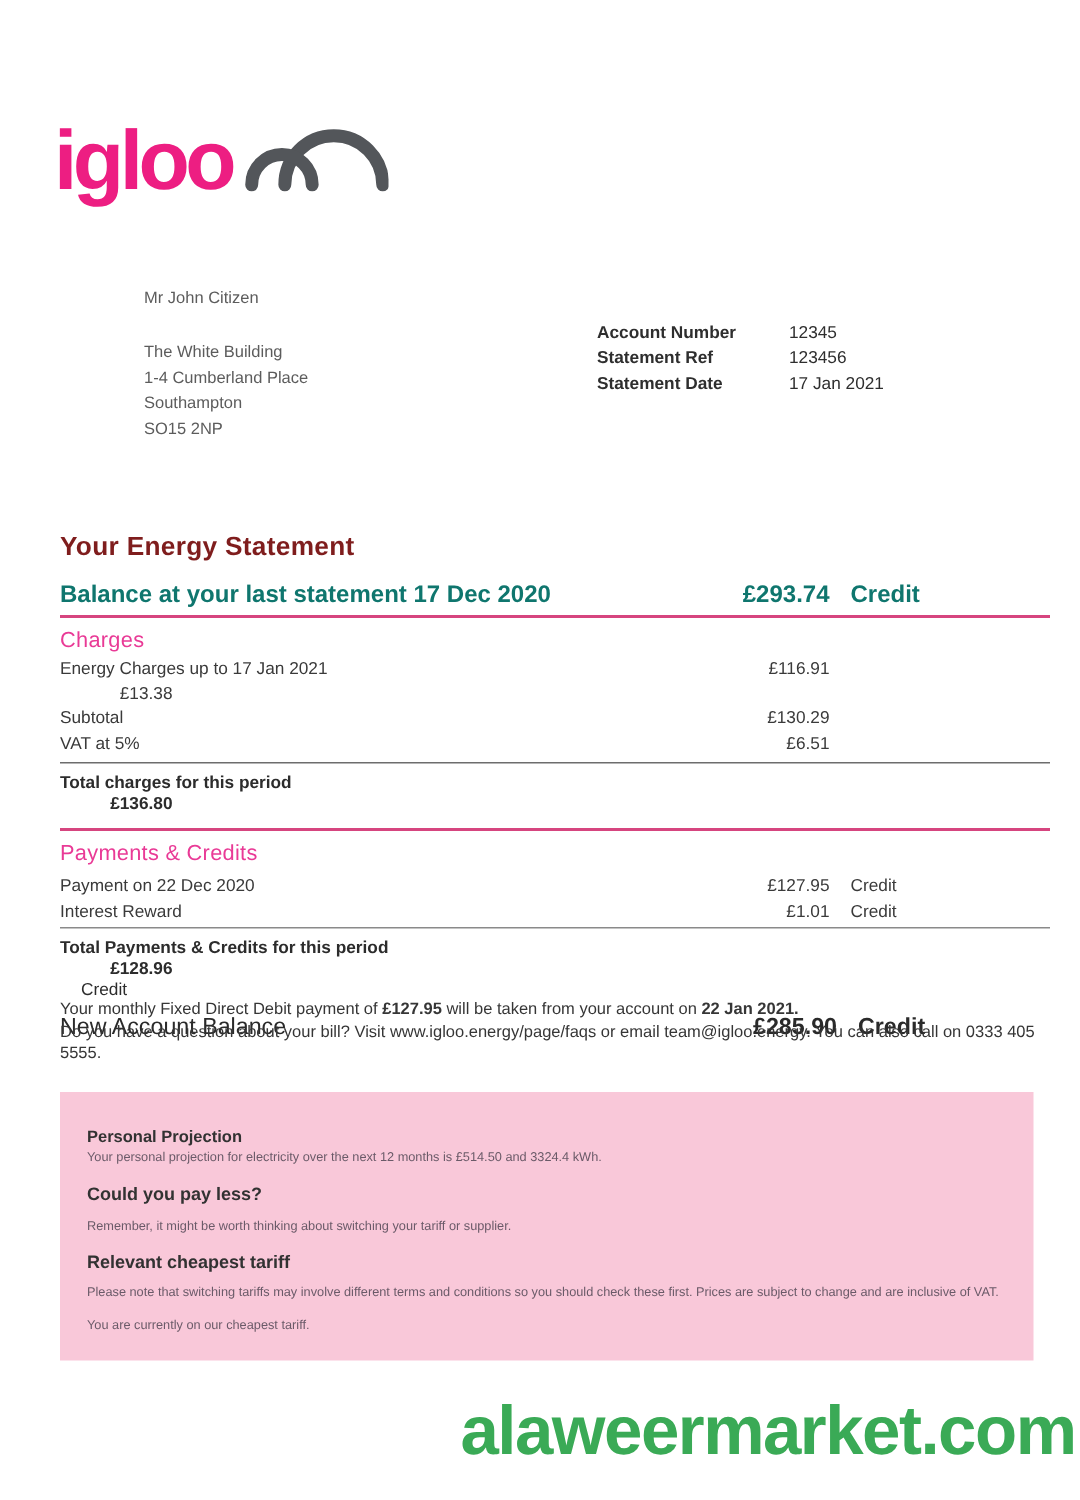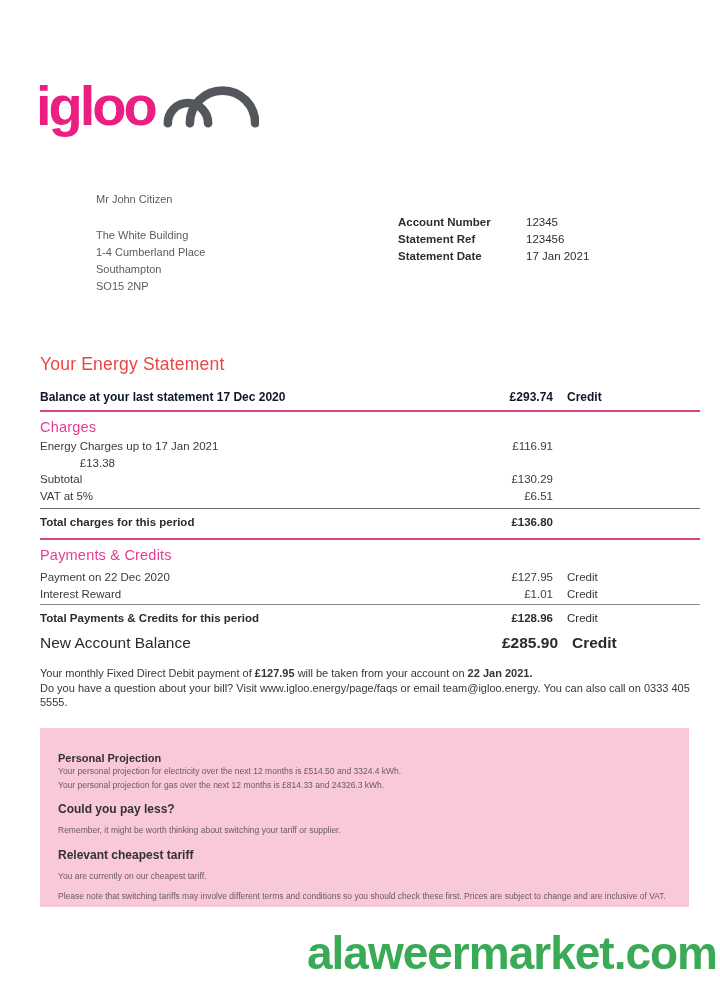--- a/index.html
+++ b/index.html
@@ -17,38 +17,38 @@
   .recipient .name { margin-bottom:19px; }
 
   
   .account-info { position:absolute; left:398px; top:214px; font-size:11.5px; color:#2e2e2e; }
   .account-row { display:flex; line-height:17px; }
   .account-row .lbl { width:128px; font-weight:bold; }
   .account-row .val { font-weight:normal; }
 
   
   .statement { position:absolute; left:40px; top:355px; width:660px; color:#333; }
-  .stmt-title { color:#ef4444; font-size:17.5px; font-weight:normal; line-height:19px; letter-spacing:0.2px; }
+  .stmt-title { color:#7f1d1d; font-size:17.5px; font-weight:bold; line-height:19px; letter-spacing:0.2px; }
 
   .row { display:flex; align-items:baseline; font-size:11.5px; line-height:16.5px; color:#3a3a3a; }
   .row .lbl { flex:1; }
   .row .amt { width:75px; text-align:right; white-space:nowrap; }
   .row .sta { width:147px; padding-left:14px; }
 
-  .balance-row { margin-top:16px; font-weight:bold; font-size:12px; line-height:14px; color:#0f172a; }
+  .balance-row { margin-top:16px; font-weight:bold; font-size:16px; line-height:14px; color:#0f766e; }
   .rule-pink { height:2px; background:#d6457f; border:none; margin-top:6px; }
   .rule-pink-2 { height:2px; background:#d6457f; border:none; margin-top:9px; }
   .rule-thin { height:1px; background:#6d6d6d; border:none; margin-top:4px; }
   .rule-thin-2 { height:1px; background:#8a8a8a; border:none; margin-top:2px; }
 
   .section-heading { color:#e93a96; font-size:14.5px; font-weight:normal; line-height:16px; margin-top:7px; letter-spacing:0.2px; }
   .rows-list { margin-top:3px; }
   .payments .rows-list { margin-top:6px; }
 
-  .total-row { margin-top:6px; font-weight:bold; font-size:11.5px; line-height:14px; color:#2c2c2c; }
+  .total-row { margin-top:6px; font-weight:bold; font-size:11.5px; line-height:14px; color:#2c2c2c;flex-direction:column; }
   .total-row .amt { font-weight:bold; }
   .total-row .sta { font-weight:normal; }
 
   .newbal-row { margin-top:9px; font-size:15.5px; line-height:18px; color:#2a2a2a; }
   .newbal-row .lbl { font-weight:normal; }
   .newbal-row .amt { font-weight:bold; width:80px; }
   .newbal-row .sta { width:142px; padding-left:14px; font-weight:bold; }
 
   
   .footer-note { position:absolute; left:40px; top:666px; width:660px; font-size:11px; line-height:14.5px; color:#363636; }
@@ -174,25 +174,24 @@
   </div>
 
   <div class="footer-note">
     <div><span>Your monthly Fixed Direct Debit payment of </span><b>£127.95</b><span> will be taken from your account on </span><b>22 Jan 2021.</b></div>
     <div>Do you have a question about your bill? Visit www.igloo.energy/page/faqs or email team@igloo.energy. You can also call on 0333 405 5555.</div>
   </div>
 
   <div class="info-box">
     <div class="ib-h1">Personal Projection</div>
     <div class="ib-line">Your personal projection for electricity over the next 12 months is £514.50 and 3324.4 kWh.</div>
-    <div class="ib-line">Your personal projection for gas over the next 12 months is £814.33 and 24326.3 kWh.</div>
 
     <div class="ib-h2">Could you pay less?</div>
     <div class="ib-line ib-gap">Remember, it might be worth thinking about switching your tariff or supplier.</div>
 
     <div class="ib-h2">Relevant cheapest tariff</div>
+    <div class="ib-line ib-last">Please note that switching  tariffs may involve different terms and conditions so you should check these first. Prices are subject to change and are inclusive of VAT.</div>
     <div class="ib-line ib-gap">You are currently on our cheapest tariff.</div>
-    <div class="ib-line ib-last">Please note that switching  tariffs may involve different terms and conditions so you should check these first. Prices are subject to change and are inclusive of VAT.</div>
   </div>
 
   <div class="watermark">alaweermarket.com</div>
 
 </div>
 
 </body></html>

